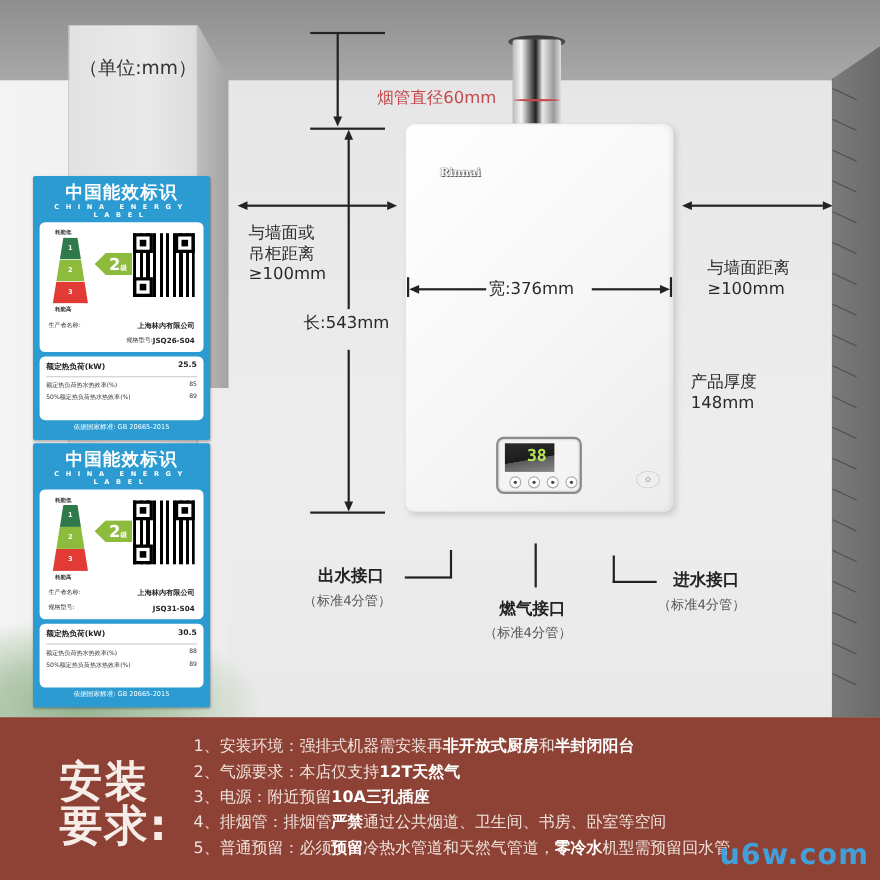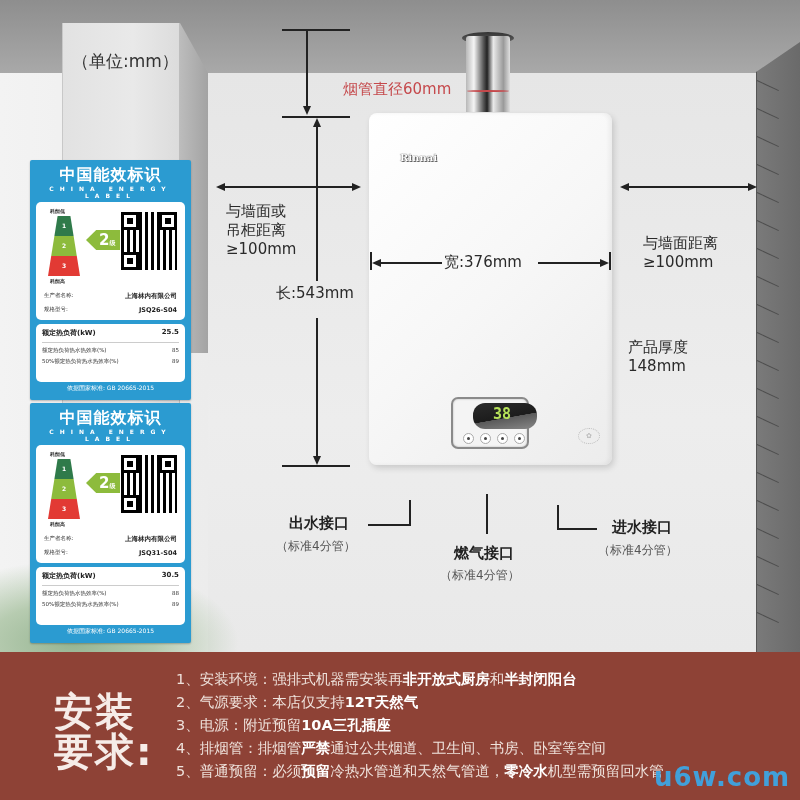--- a/index.html
+++ b/index.html
@@ -80,21 +80,21 @@
     background: linear-gradient(90deg, #b8b8b8 0%, #f5f5f5 18%, #555 40%, #222 48%, #eaeaea 62%, #9a9a9a 85%, #e0e0e0 100%);
     border-radius: 3px 3px 0 0; }
   .pipe-cap { position: absolute; left: 462px; top: 32px; width: 52px; height: 12px; border-radius: 50%;
     background: linear-gradient(#333,#666); }
   .heater { position: absolute; left: 369px; top: 113px; width: 243px; height: 352px; background: linear-gradient(135deg, #ffffff 0%, #f7f7f7 50%, #ececec 100%);
     border-radius: 8px; box-shadow: 2px 3px 6px rgba(0,0,0,.15), inset -3px 0 4px rgba(0,0,0,.05); }
   .brand { position: absolute; left: 400px; top: 152px; font-family: "DejaVu Serif", serif; font-weight: bold; font-size: 10px; color: #fff;
     text-shadow: 0 0 1px #555, 0 0 1px #555, 1px 1px 0 #666; }
   .panel { position: absolute; left: 451px; top: 397px; width: 78px; height: 52px; border-radius: 7px; background: #f4f4f4;
     border: 2px solid #8a8a8a; box-shadow: inset 0 0 2px #aaa; }
-  .screen { position: absolute; left: 20px; top: 4px; width: 64px; height: 26px; border-radius: 12px;
+  .screen { position: absolute; left: 6px; top: 4px; width: 45px; height: 26px; border-radius: 0;
     background: linear-gradient(170deg, #2b2b2b 0%, #1c1c1c 55%, #5a5a5a 56%, #888 100%); }
   .temp { position: absolute; left: 20px; top: 2px; color: #b7e35a; font-family: "DejaVu Sans Mono", monospace; font-size: 15px; font-weight: bold; }
   .btns { position: absolute; left: 10px; top: 34px; display: flex; gap: 6px; }
   .btn { width: 11px; height: 11px; border-radius: 50%; background: #fff; border: 1px solid #aaa; position: relative; }
   .btn::after { content:""; position:absolute; left: 3px; top: 3px; width: 3px; height: 3px; border-radius: 50%; background: #444; }
   .cert { position: absolute; left: 578px; top: 428px; width: 22px; height: 16px; border: 1px dotted #bbb; border-radius: 50%; color: #bbb; font-size: 7px; text-align: center; line-height: 14px; }
 
   .conn-title { position: absolute; font-weight: bold; font-size: 15px; color: #222; white-space: nowrap; }
   .conn-sub { position: absolute; font-size: 12px; color: #555; white-space: nowrap; }
 
@@ -227,21 +227,21 @@
         <div class="lv" style="top:20px; background:#8dbb3c; clip-path:polygon(20% 0,80% 0,90% 100%,10% 100%);">2</div>
         <div class="lv" style="top:40px; background:#e23a34; clip-path:polygon(10% 0,90% 0,100% 100%,0 100%);">3</div>
       </div>
       <div class="pyr-lbl" style="left:14px; top:76px;">耗能高</div>
       <div class="grade-arrow"><span>2</span><small>级</small></div>
       <div class="qr"></div>
       <div class="kv" style="top:90px;">
           <span>生产者名称:</span>
           <span class="v">上海林内有限公司</span>
         </div>
-      <div class="kv" style="top:104px;">
+      <div class="kv" style="top:104px;justify-content:flex-end;">
           <span>规格型号:</span>
           <span class="v">JSQ26-S04</span>
         </div>
     </div>
     <div class="bottom">
       <div class="row-main">
           <span>额定热负荷(kW)</span>
           <span>25.5</span>
         </div>
       <div class="row-sub">

